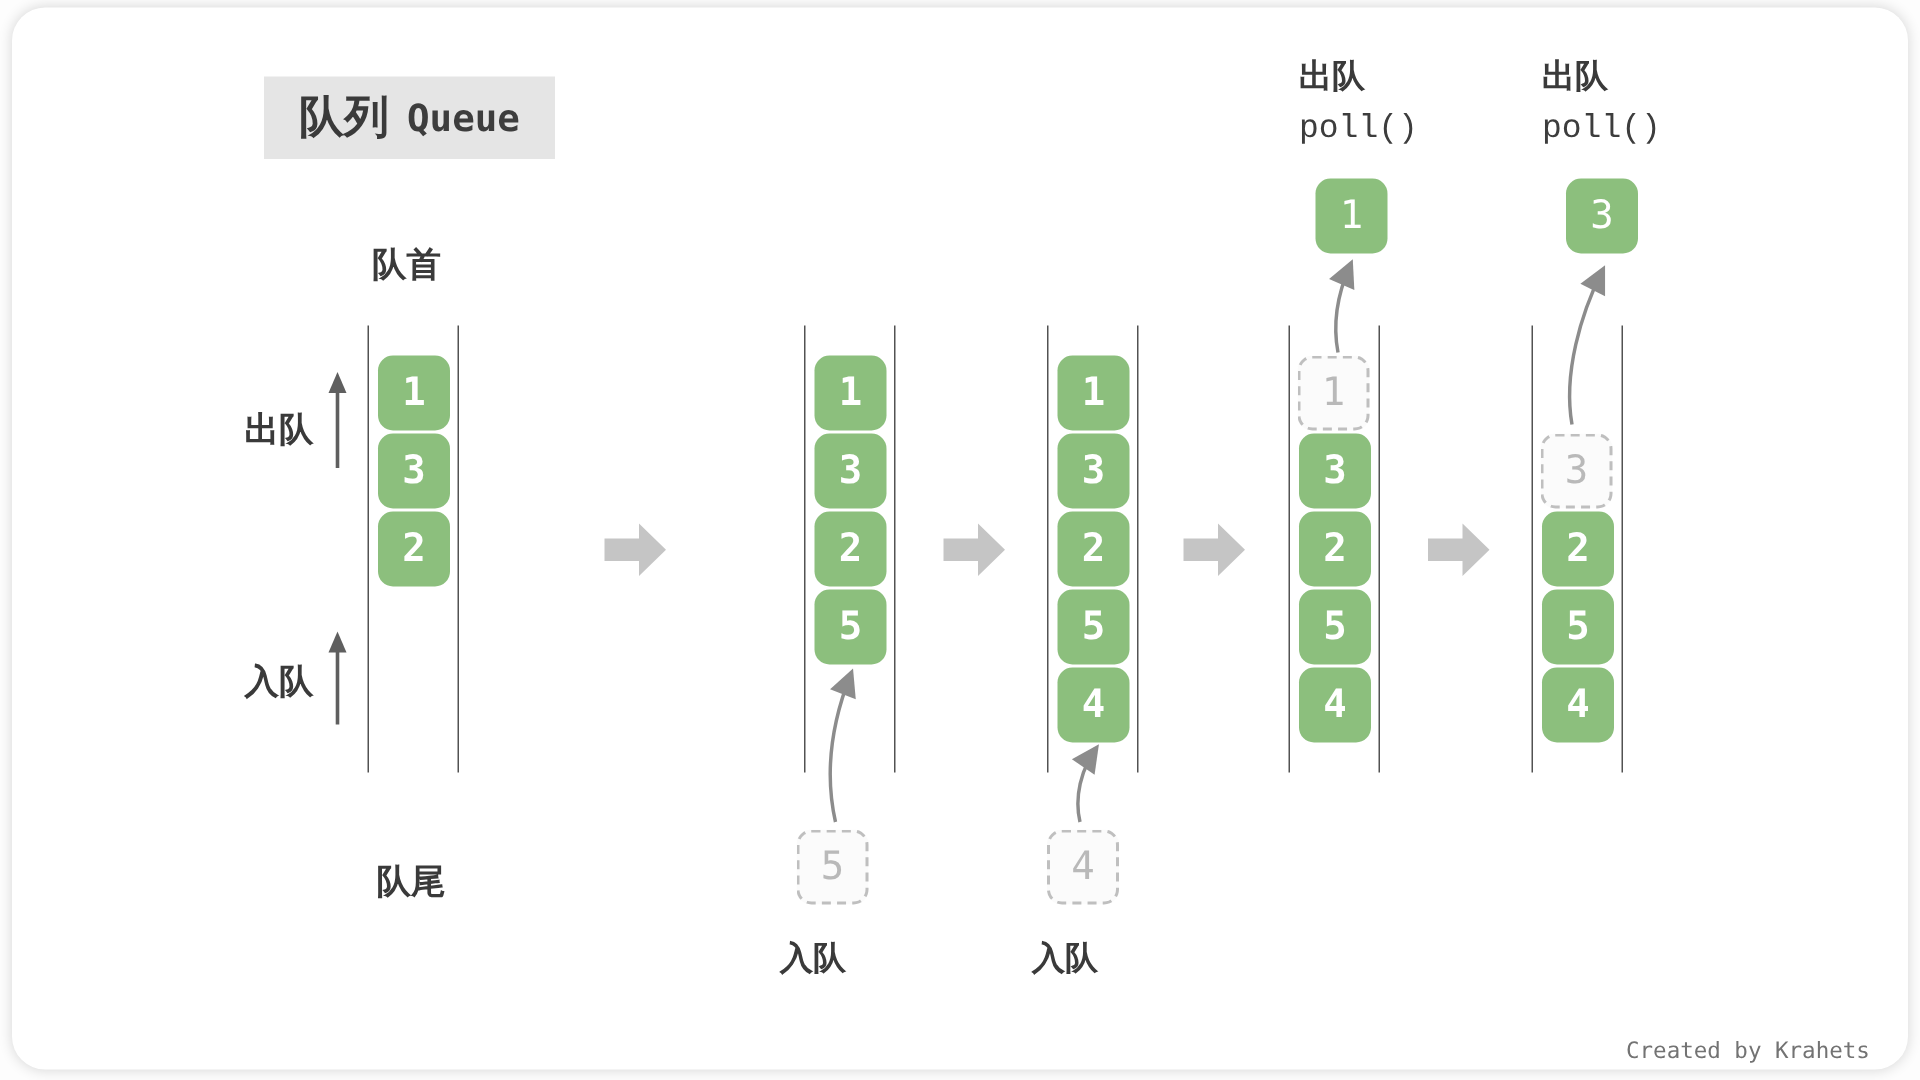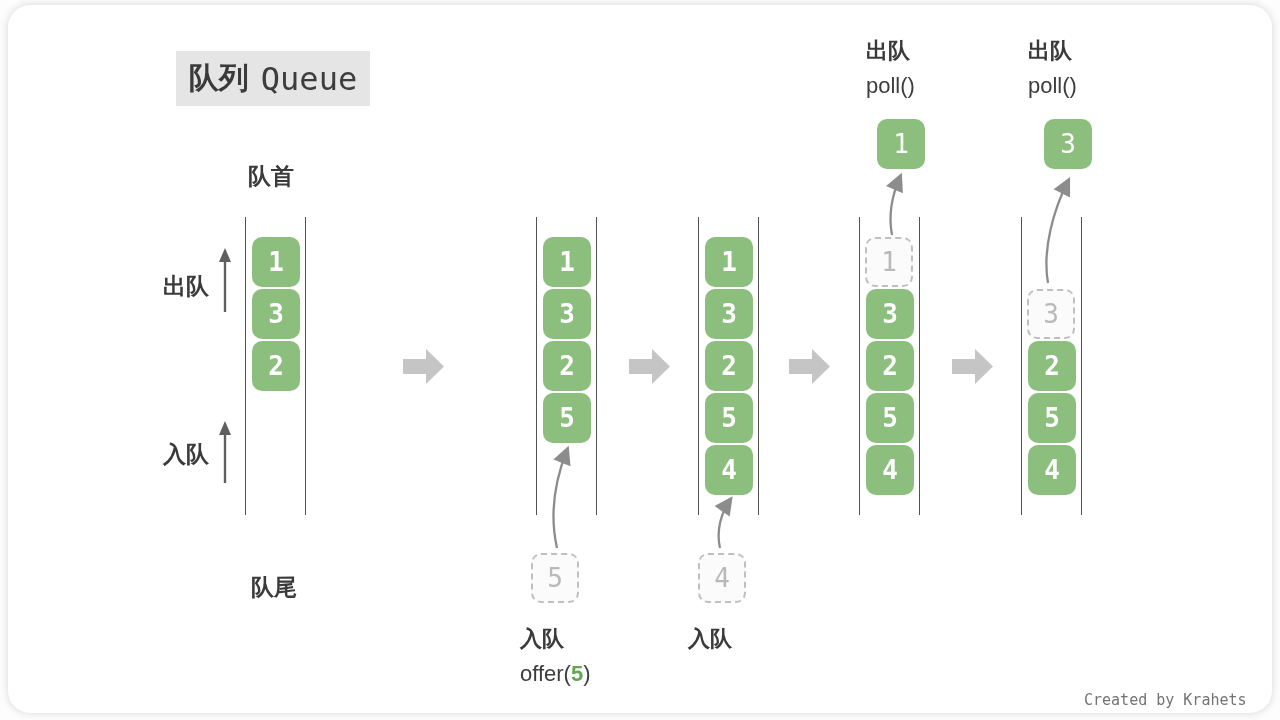--- a/index.html
+++ b/index.html
@@ -8,21 +8,21 @@
 
   .card { position:absolute; left:8px; top:5px; width:1264px; height:708px;
           background:#ffffff; border-radius:22px;
           box-shadow:0 0 9px rgba(0,0,0,0.16); }
 
   
   .title-badge { position:absolute; left:168px; top:46px; width:194px; height:55px;
                  background:#e5e5e5; border-radius:0; display:flex; align-items:center;
                  justify-content:center; gap:12px; }
   .title-zh { font-size:30px; font-weight:700; color:#3a3a3a; }
-  .title-en { font-family:"DejaVu Sans Mono", monospace; font-size:32px; color:#3d3d3d; }
+  .title-en { font-family:"DejaVu Sans Mono", monospace; font-size:25px; color:#3d3d3d;font-weight:bold; }
 
   
   .cjk { position:absolute; font-size:23px; font-weight:700; color:#3a3a3a; white-space:nowrap; }
 
   
   .qcol { position:absolute; top:212px; width:61px; height:298px;
           border-left:1.6px solid #525252; border-right:1.6px solid #525252; }
   .box { position:absolute; left:6px; width:48px; height:50px; border-radius:10px;
          display:flex; align-items:center; justify-content:center;
          font-family:"DejaVu Sans Mono", monospace; font-size:26px; font-weight:700; }
@@ -32,21 +32,21 @@
   .slot3 { top:176px; } .slot4 { top:228px; }
 
   
   .floatbox { position:absolute; width:48px; height:50px; border-radius:10px;
               display:flex; align-items:center; justify-content:center;
               font-family:"DejaVu Sans Mono", monospace; font-size:26px; }
 
   
   .op { position:absolute; line-height:35px; white-space:nowrap; }
   .op .zh { font-size:22px; font-weight:700; color:#3a3a3a; display:block; }
-  .op .fn { font-family:Liberation Sans, sans-serif; font-size:22px; color:#3d3d3d; display:block; }
+  .op .fn { font-family:Liberation Mono, monospace; font-size:22px; color:#3d3d3d; display:block; }
   .op .fn .arg { color:#64a653; font-weight:700; }
 
   svg.overlay { position:absolute; overflow:visible; }
 
   .watermark { position:absolute; left:1076px; top:686px; width:166px;
                font-family:"DejaVu Sans Mono", monospace; font-size:15px; color:#737373; }
 </style>
 </head>
 <body>
 
@@ -91,21 +91,20 @@
   <svg class="overlay" style="left:535px; top:436px;" width="40" height="112">
     <defs>
         <marker id="ah1" markerWidth="10" markerHeight="10" refX="7" refY="5" orient="auto">
       <path d="M1,1 L9,5 L1,9 Z" fill="#8c8c8c"></path>
         </marker>
       </defs>
     <path d="M14,107 C7,76 11,42 24,9" stroke="#8c8c8c" stroke-width="2.3" fill="none" marker-end="url(#ah1)"></path>
   </svg>
   <div class="op" style="left:512px; top:616px;">
     <span class="zh">入队</span>
-    <span class="fn"><span>offer(</span><span class="arg">5</span><span>)</span></span>
   </div>
 
   <svg class="overlay" style="left:621px; top:343px;" width="42" height="37">
     <polygon points="0,11 23,11 23,1 41,18.5 23,36 23,26 0,26" fill="#c5c5c5"></polygon>
   </svg>
 
   <div class="qcol" style="left:690px;">
     <div class="box green slot0">1</div>
     <div class="box green slot1">3</div>
     <div class="box green slot2">2</div>

